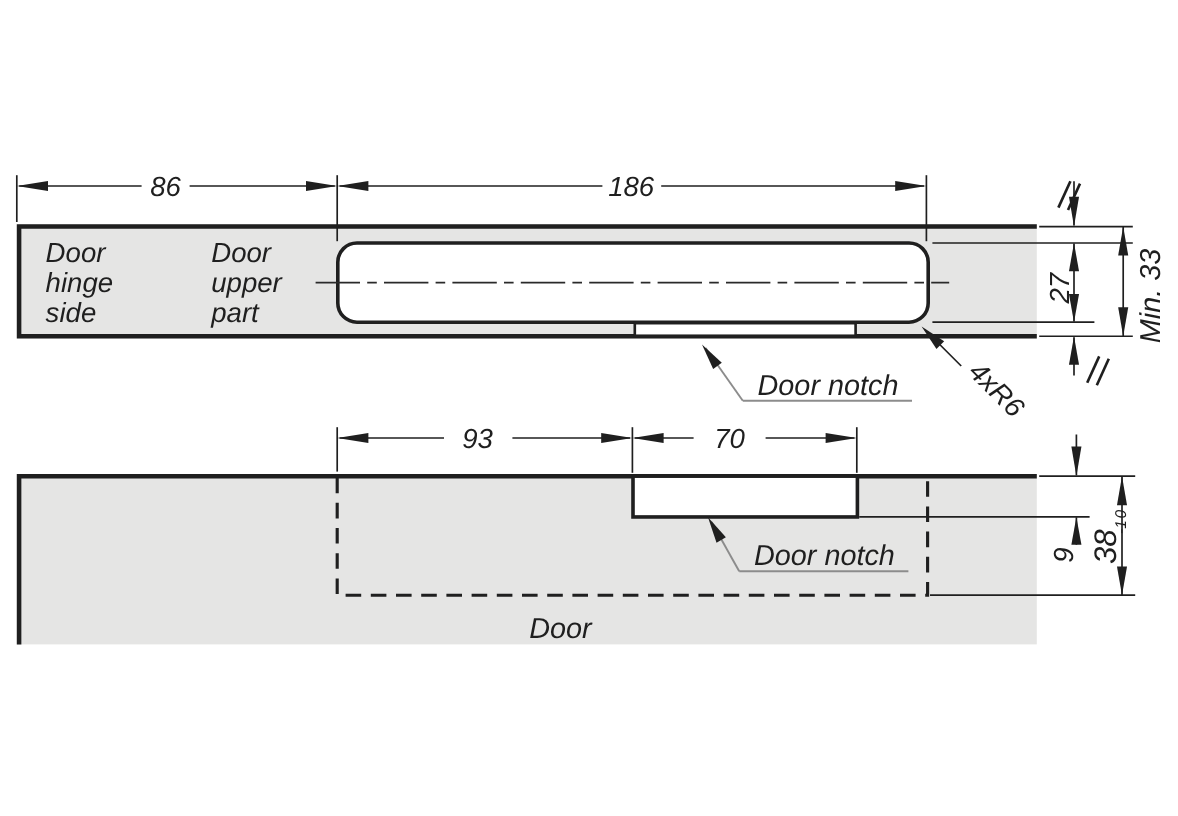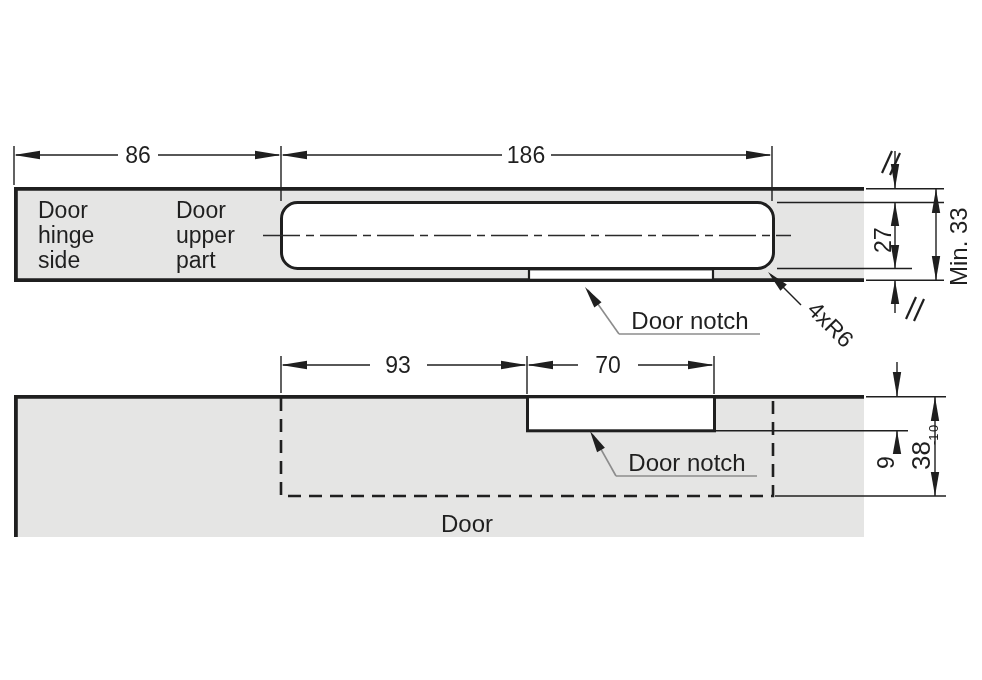--- a/index.html
+++ b/index.html
@@ -1,16 +1,16 @@
 <!DOCTYPE html>
 <html><head>
 <meta charset="utf-8">
 <style>
   html,body{margin:0;padding:0;background:#ffffff;}
-  .stage{position:relative;width:982px;height:680px;background:#ffffff;overflow:hidden;}
+  .stage{position:relative;width:982px;height:680px;background:#ffffff;overflow:hidden;font-style:italic;}
   svg text{font-family:"Liberation Sans","DejaVu Sans",sans-serif;fill:#1f1f1f;}
   .t23{font-size:23px;}
   .t24{font-size:24px;}
   .t26{font-size:26px;}
   .t13{font-size:13px;}
   .sw1{stroke:#1f1f1f;stroke-width:1.4;}
   .sw2{stroke:#1f1f1f;stroke-width:2.2;}
   .sw3{stroke:#1f1f1f;stroke-width:3;}
   .sw36{stroke:#1f1f1f;stroke-width:3.8;}
   .dashed{stroke:#1f1f1f;stroke-width:2.6;stroke-dasharray:13 8;}

